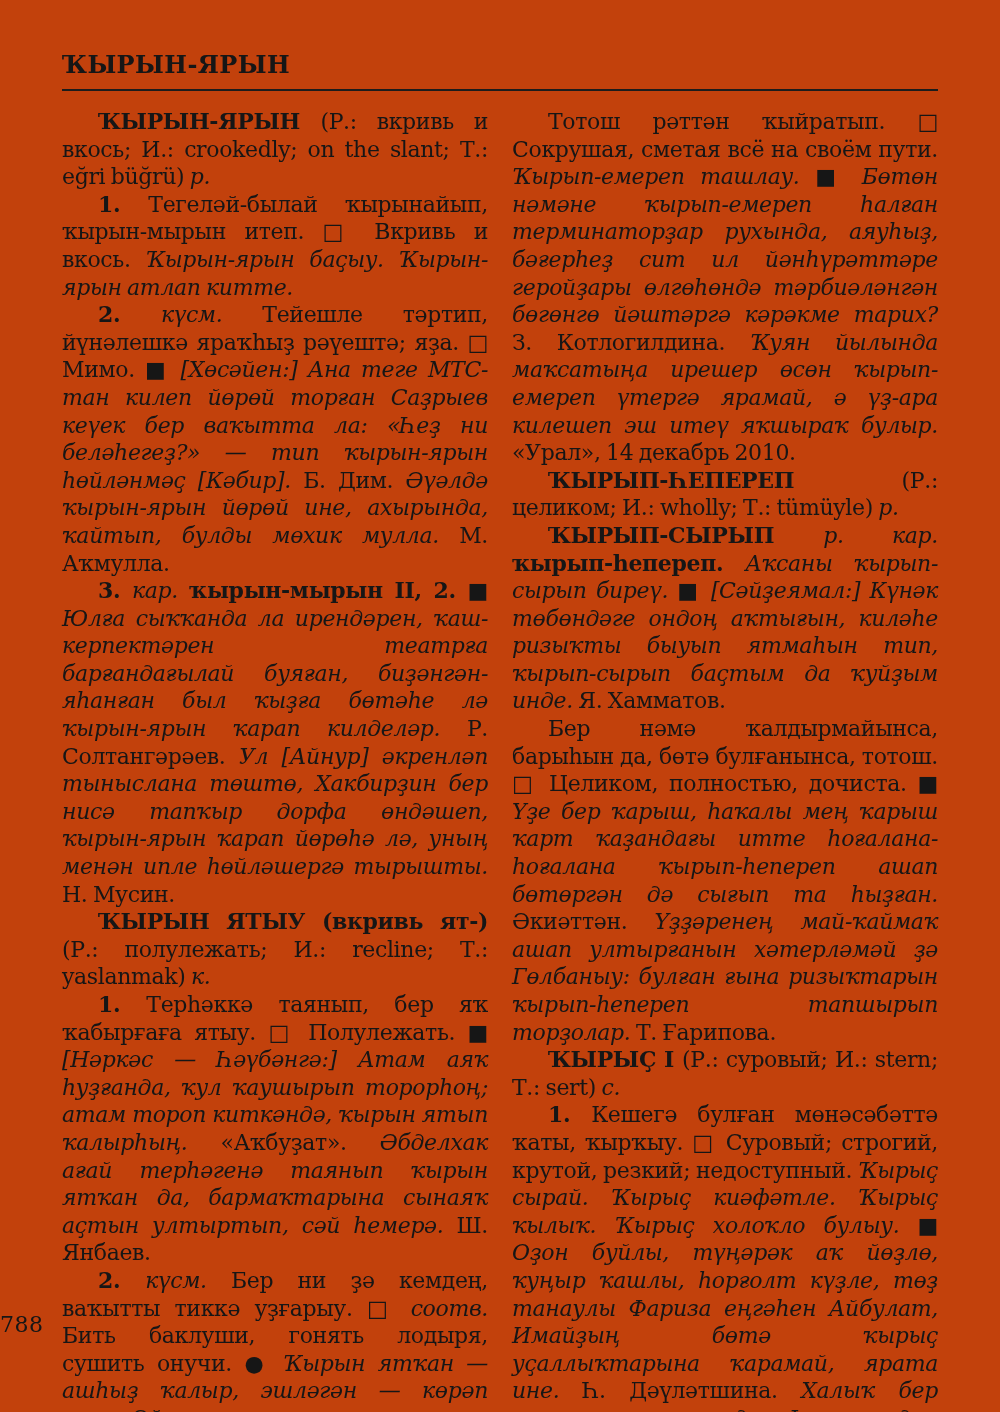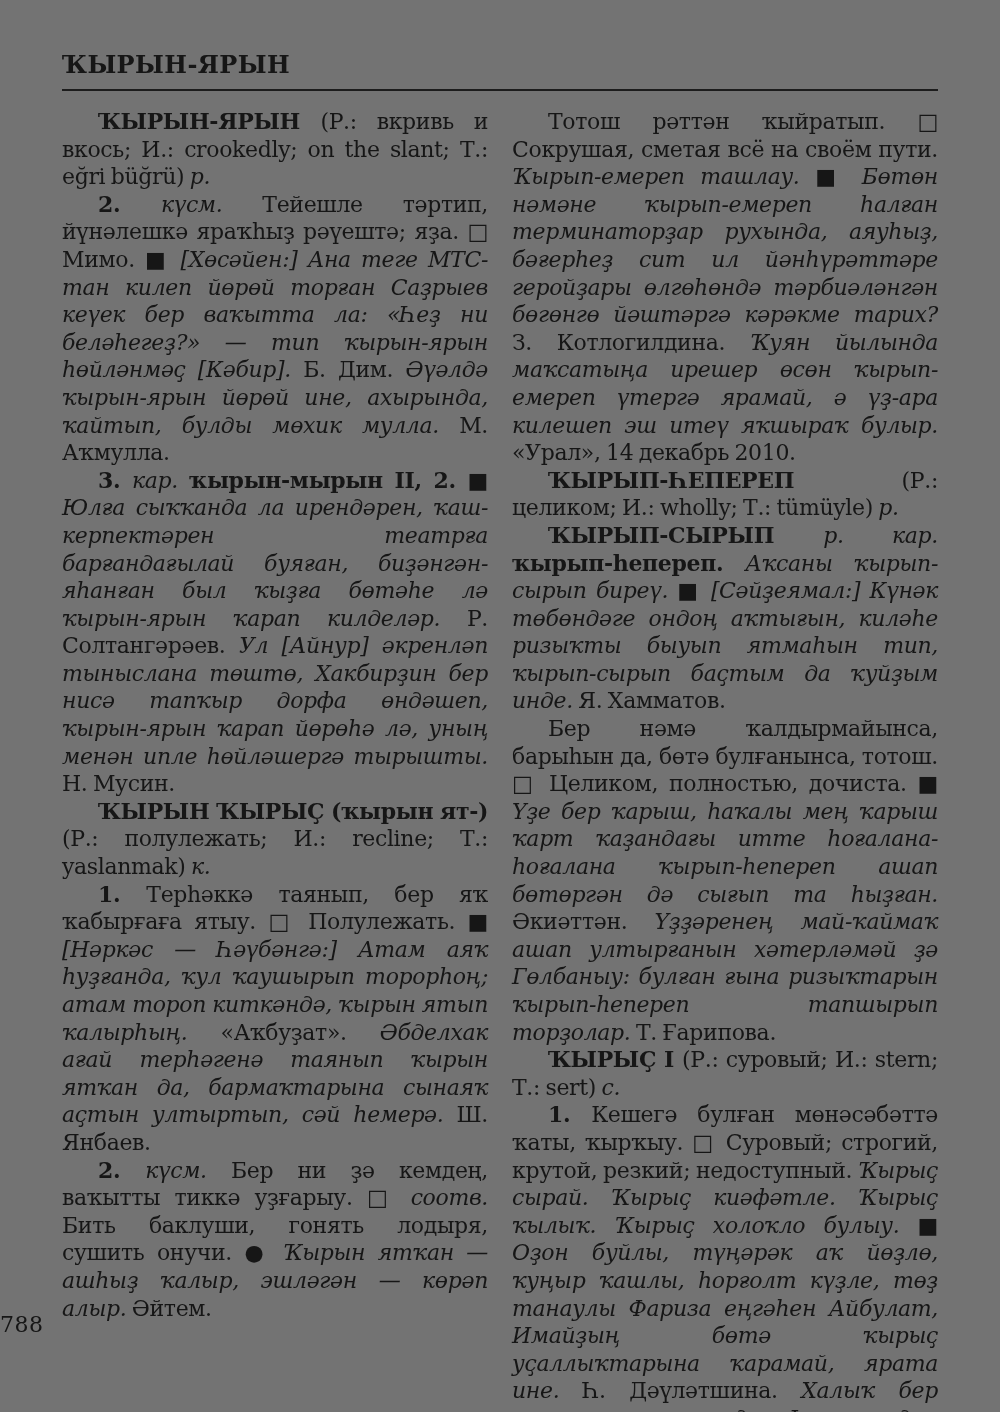--- a/index.html
+++ b/index.html
@@ -4,21 +4,21 @@
 <style>
   html, body {
     margin: 0;
     padding: 0;
     background: #ffffff;
   }
   .page {
     position: relative;
     width: 1000px;
     height: 1412px;
-    background: #737373;
+    background: #c2410c;
     color: #161616;
     font-family: "DejaVu Serif", "Liberation Serif", serif;
     overflow: hidden;
   }
   .running-head {
     position: absolute;
     left: 62px;
     top: 50px;
     font-weight: bold;
     font-size: 24px;
@@ -69,23 +69,24 @@
 </head>
 <body>
 
 <div class="page">
   <div class="running-head">ҠЫРЫН-ЯРЫН</div>
   <div class="head-rule"></div>
 
   <div class="columns">
     <section class="col" id="col-left">
         <p class="para"><span class="r-b">ҠЫРЫН-ЯРЫН </span><span class="r-n">(Р.: вкривь и вкось; И.: crookedly; on the slant; Т.: eğri büğrü) </span><span class="r-i">р.</span></p>
+        <p class="para"><span class="r-b">1. </span><span class="r-n">Тегеләй-былай ҡырынайып, ҡырын-мырын итеп. □ Вкривь и вкось. </span><span class="r-i">Ҡырын-ярын баҫыу. Ҡырын-ярын атлап китте.</span></p>
         <p class="para"><span class="r-b">2. </span><span class="r-i">күсм. </span><span class="r-n">Тейешле тәртип, йүнәлешкә яраҡһыҙ рәүештә; яҙа. □ Мимо. ■ </span><span class="r-i">[Хөсәйен:] Ана теге МТС-тан килеп йөрөй торған Саҙрыев кеүек бер ваҡытта ла: «Һеҙ ни беләһегеҙ?» — тип ҡырын-ярын һөйләнмәҫ [Кәбир]. </span><span class="r-n">Б. Дим. </span><span class="r-i">Әүәлдә ҡырын-ярын йөрөй ине, ахырында, ҡайтып, булды мөхик мулла. </span><span class="r-n">М. Аҡмулла.</span></p>
         <p class="para"><span class="r-b">3. </span><span class="r-i">кар. </span><span class="r-b">ҡырын-мырын II, 2. </span><span class="r-n">■ </span><span class="r-i">Юлға сыҡҡанда ла ирендәрен, ҡаш-керпектәрен театрға барғандағылай буяған, биҙәнгән-яһанған был ҡыҙға бөтәһе лә ҡырын-ярын ҡарап килделәр. </span><span class="r-n">Р. Солтангәрәев. </span><span class="r-i">Ул [Айнур] әкренләп тыныслана төштө, Хакбирҙин бер нисә тапҡыр дорфа өндәшеп, ҡырын-ярын ҡарап йөрөһә лә, уның менән ипле һөйләшергә тырышты. </span><span class="r-n">Н. Мусин.</span></p>
-        <p class="para"><span class="r-b">ҠЫРЫН ҠЫРЫҪ (ҡырын ят-) </span><span class="r-n">(Р.: полулежать; И.: recline; Т.: yaslanmak) </span><span class="r-i">к.</span></p>
+        <p class="para"><span class="r-b">ҠЫРЫН ЯТЫУ (вкривь ят-) </span><span class="r-n">(Р.: полулежать; И.: recline; Т.: yaslanmak) </span><span class="r-i">к.</span></p>
         <p class="para"><span class="r-b">1. </span><span class="r-n">Терһәккә таянып, бер яҡ ҡабырғаға ятыу. □ Полулежать. ■ </span><span class="r-i">[Нәркәс — Һәүбәнгә:] Атам аяҡ һуҙғанда, ҡул ҡаушырып торорһоң; атам тороп киткәндә, ҡырын ятып ҡалырһың. </span><span class="r-n">«Аҡбуҙат». </span><span class="r-i">Әбделхак ағай терһәгенә таянып ҡырын ятҡан да, бармаҡтарына сынаяҡ аҫтын ултыртып, сәй һемерә. </span><span class="r-n">Ш. Янбаев.</span></p>
         <p class="para"><span class="r-b">2. </span><span class="r-i">күсм. </span><span class="r-n">Бер ни ҙә кемдең, ваҡытты тиккә уҙғарыу. □ </span><span class="r-i">соотв. </span><span class="r-n">Бить баклуши, гонять лодыря, сушить онучи. ● </span><span class="r-i">Ҡырын ятҡан — ашһыҙ ҡалыр, эшләгән — көрәп алыр. </span><span class="r-n">Әйтем.</span></p>
       </section>
     <section class="col" id="col-right">
         <p class="para"><span class="r-n">Тотош рәттән ҡыйратып. □ Сокрушая, сметая всё на своём пути. </span><span class="r-i">Ҡырып-емереп ташлау. </span><span class="r-n">■ </span><span class="r-i">Бөтөн нәмәне ҡырып-емереп һалған терминаторҙар рухында, аяуһыҙ, бәғерһеҙ сит ил йәнһүрәттәре геройҙары өлгөһөндә тәрбиәләнгән бөгөнгө йәштәргә кәрәкме тарих? </span><span class="r-n">З. Котлогилдина. </span><span class="r-i">Ҡуян йылында маҡсатыңа ирешер өсөн ҡырып-емереп үтергә ярамай, ә үҙ-ара килешеп эш итеү яҡшыраҡ булыр. </span><span class="r-n">«Урал», 14 декабрь 2010.</span></p>
         <p class="para"><span class="r-b">ҠЫРЫП-ҺЕПЕРЕП </span><span class="r-n">(Р.: целиком; И.: wholly; Т.: tümüyle) </span><span class="r-i">р.</span></p>
         <p class="para"><span class="r-b">ҠЫРЫП-СЫРЫП </span><span class="r-i">р. кар. </span><span class="r-b">ҡырып-һепереп. </span><span class="r-i">Аҡсаны ҡырып-сырып биреү. </span><span class="r-n">■ </span><span class="r-i">[Сәйҙеямал:] Күнәк төбөндәге ондоң аҡтығын, киләһе ризыҡты быуып ятмаһын тип, ҡырып-сырып баҫтым да ҡуйҙым инде. </span><span class="r-n">Я. Хамматов.</span></p>
         <p class="para"><span class="r-n">Бер нәмә ҡалдырмайынса, барыһын да, бөтә булғанынса, тотош. □ Целиком, полностью, дочиста. ■ </span><span class="r-i">Үҙе бер ҡарыш, һаҡалы мең ҡарыш ҡарт ҡаҙандағы итте һоғалана-һоғалана ҡырып-һепереп ашап бөтөргән дә сығып та һыҙған. </span><span class="r-n">Әкиәттән. </span><span class="r-i">Үҙҙәренең май-ҡаймаҡ ашап ултырғанын хәтерләмәй ҙә Гөлбаныу: булған ғына ризыҡтарын ҡырып-һепереп тапшырып торҙолар. </span><span class="r-n">Т. Ғарипова.</span></p>
         <p class="para"><span class="r-b">ҠЫРЫҪ I </span><span class="r-n">(Р.: суровый; И.: stern; Т.: sert) </span><span class="r-i">с.</span></p>
         <p class="para"><span class="r-b">1. </span><span class="r-n">Кешегә булған мөнәсәбәттә ҡаты, ҡырҡыу. □ Суровый; строгий, крутой, резкий; недоступный. </span><span class="r-i">Ҡырыҫ сырай. Ҡырыҫ киәфәтле. Ҡырыҫ ҡылыҡ. Ҡырыҫ холоҡло булыу. </span><span class="r-n">■ </span><span class="r-i">Оҙон буйлы, түңәрәк аҡ йөҙлө, ҡуңыр ҡашлы, һорғолт күҙле, төҙ танаулы Фариза еңгәһен Айбулат, Имайҙың бөтә ҡырыҫ уҫаллыҡтарына ҡарамай, ярата ине. </span><span class="r-n">Һ. Дәүләтшина. </span><span class="r-i">Халыҡ бер мәлгә шымып алды. Һәр кемдең асыулы, ҡырыҫ йөҙөнә ҡайғы, хафа бәреп сыҡты. </span></p>

